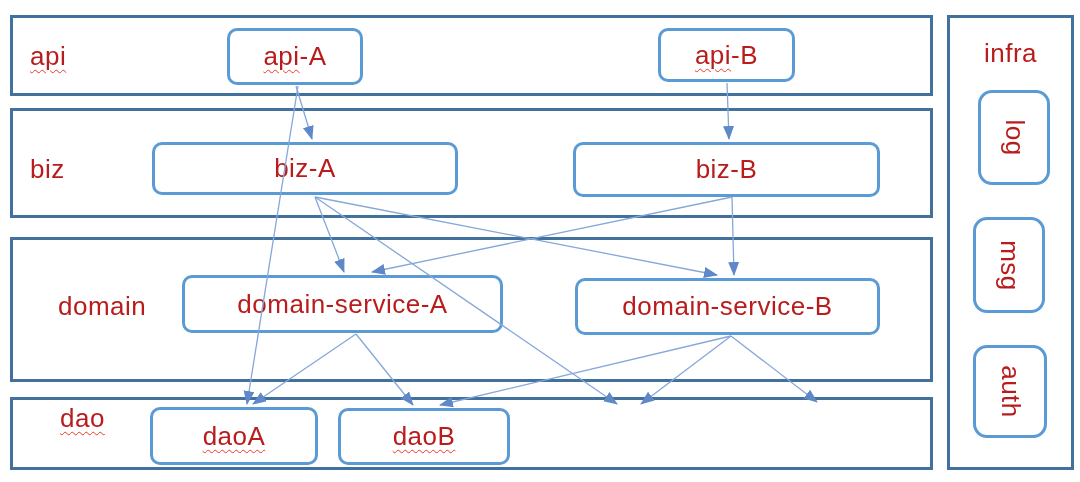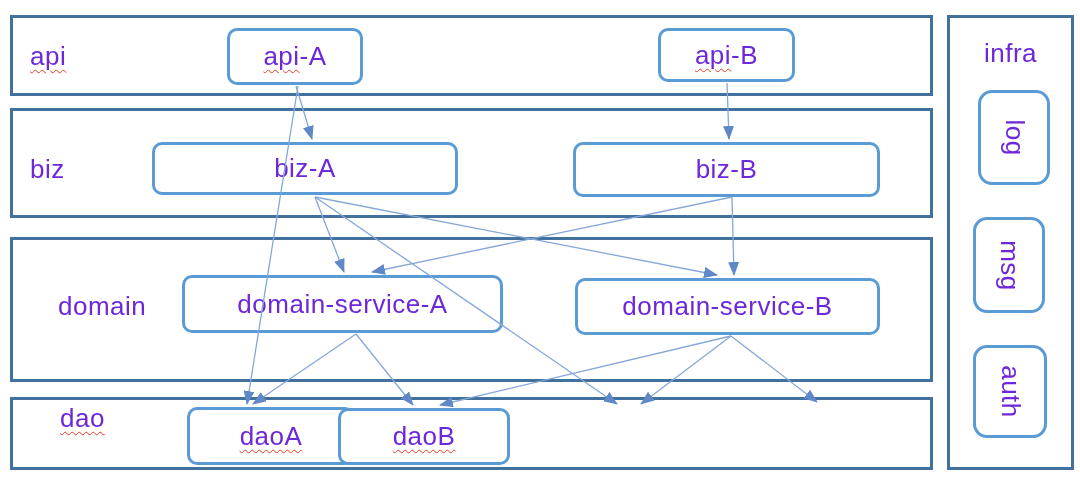--- a/index.html
+++ b/index.html
@@ -86,32 +86,32 @@
   #lbl-api   {left:30px; top:41px;}
   #lbl-biz   {left:30px; top:154px;}
   #lbl-domain{left:30px; top:291px;margin-left:28px;}
   #lbl-dao   {left:32px; top:403px;margin-left:28px;}
   #n-apiA{left:227px; top:28px;  width:136px; height:57px;}
   #n-apiB{left:658px; top:28px;  width:137px; height:54px;}
   #n-bizA{left:152px; top:142px; width:306px; height:53px;}
   #n-bizB{left:573px; top:142px; width:307px; height:55px;}
   #n-dsA {left:182px; top:275px; width:321px; height:58px;}
   #n-dsB {left:575px; top:278px; width:305px; height:57px;}
-  #n-daoA{left:150px; top:407px; width:168px; height:58px;margin-left:37px;}
+  #n-daoA{left:150px; top:407px; width:168px; height:58px;}
   #n-daoB{left:338px; top:408px; width:172px; height:57px;}
   #n-daoC{left:545px; top:407px; width:172px; height:59px;}
   #n-daoD{left:738px; top:405px; width:175px; height:57px;}
   #i-log {left:978px; top:90px;  width:72px; height:95px;}
   #i-msg {left:973px; top:217px; width:72px; height:96px;}
   #i-auth{left:973px; top:345px; width:74px; height:93px;}
 </style>
 </head>
 <body>
 
-<div id="canvas" style="--layer-border: #41719C; --node-border: #5B9BD5; --spell-red: #ED3A26; color: #6d28d9;">
+<div id="canvas" style="--layer-border: #41719C; --node-border: #5B9BD5; --spell-red: #ED3A26; color: #b91c1c;">
 
   <div class="layer" id="layer-api"></div>
   <div class="layer" id="layer-biz"></div>
   <div class="layer" id="layer-domain"></div>
   <div class="layer" id="layer-dao"></div>
 
   <div class="layer-label" id="lbl-api"><span class="sq">api</span></div>
   <div class="layer-label" id="lbl-biz"><span>biz</span></div>
   <div class="layer-label" id="lbl-domain"><span>domain</span></div>
   <div class="layer-label" id="lbl-dao"><span class="sq">dao</span></div>

